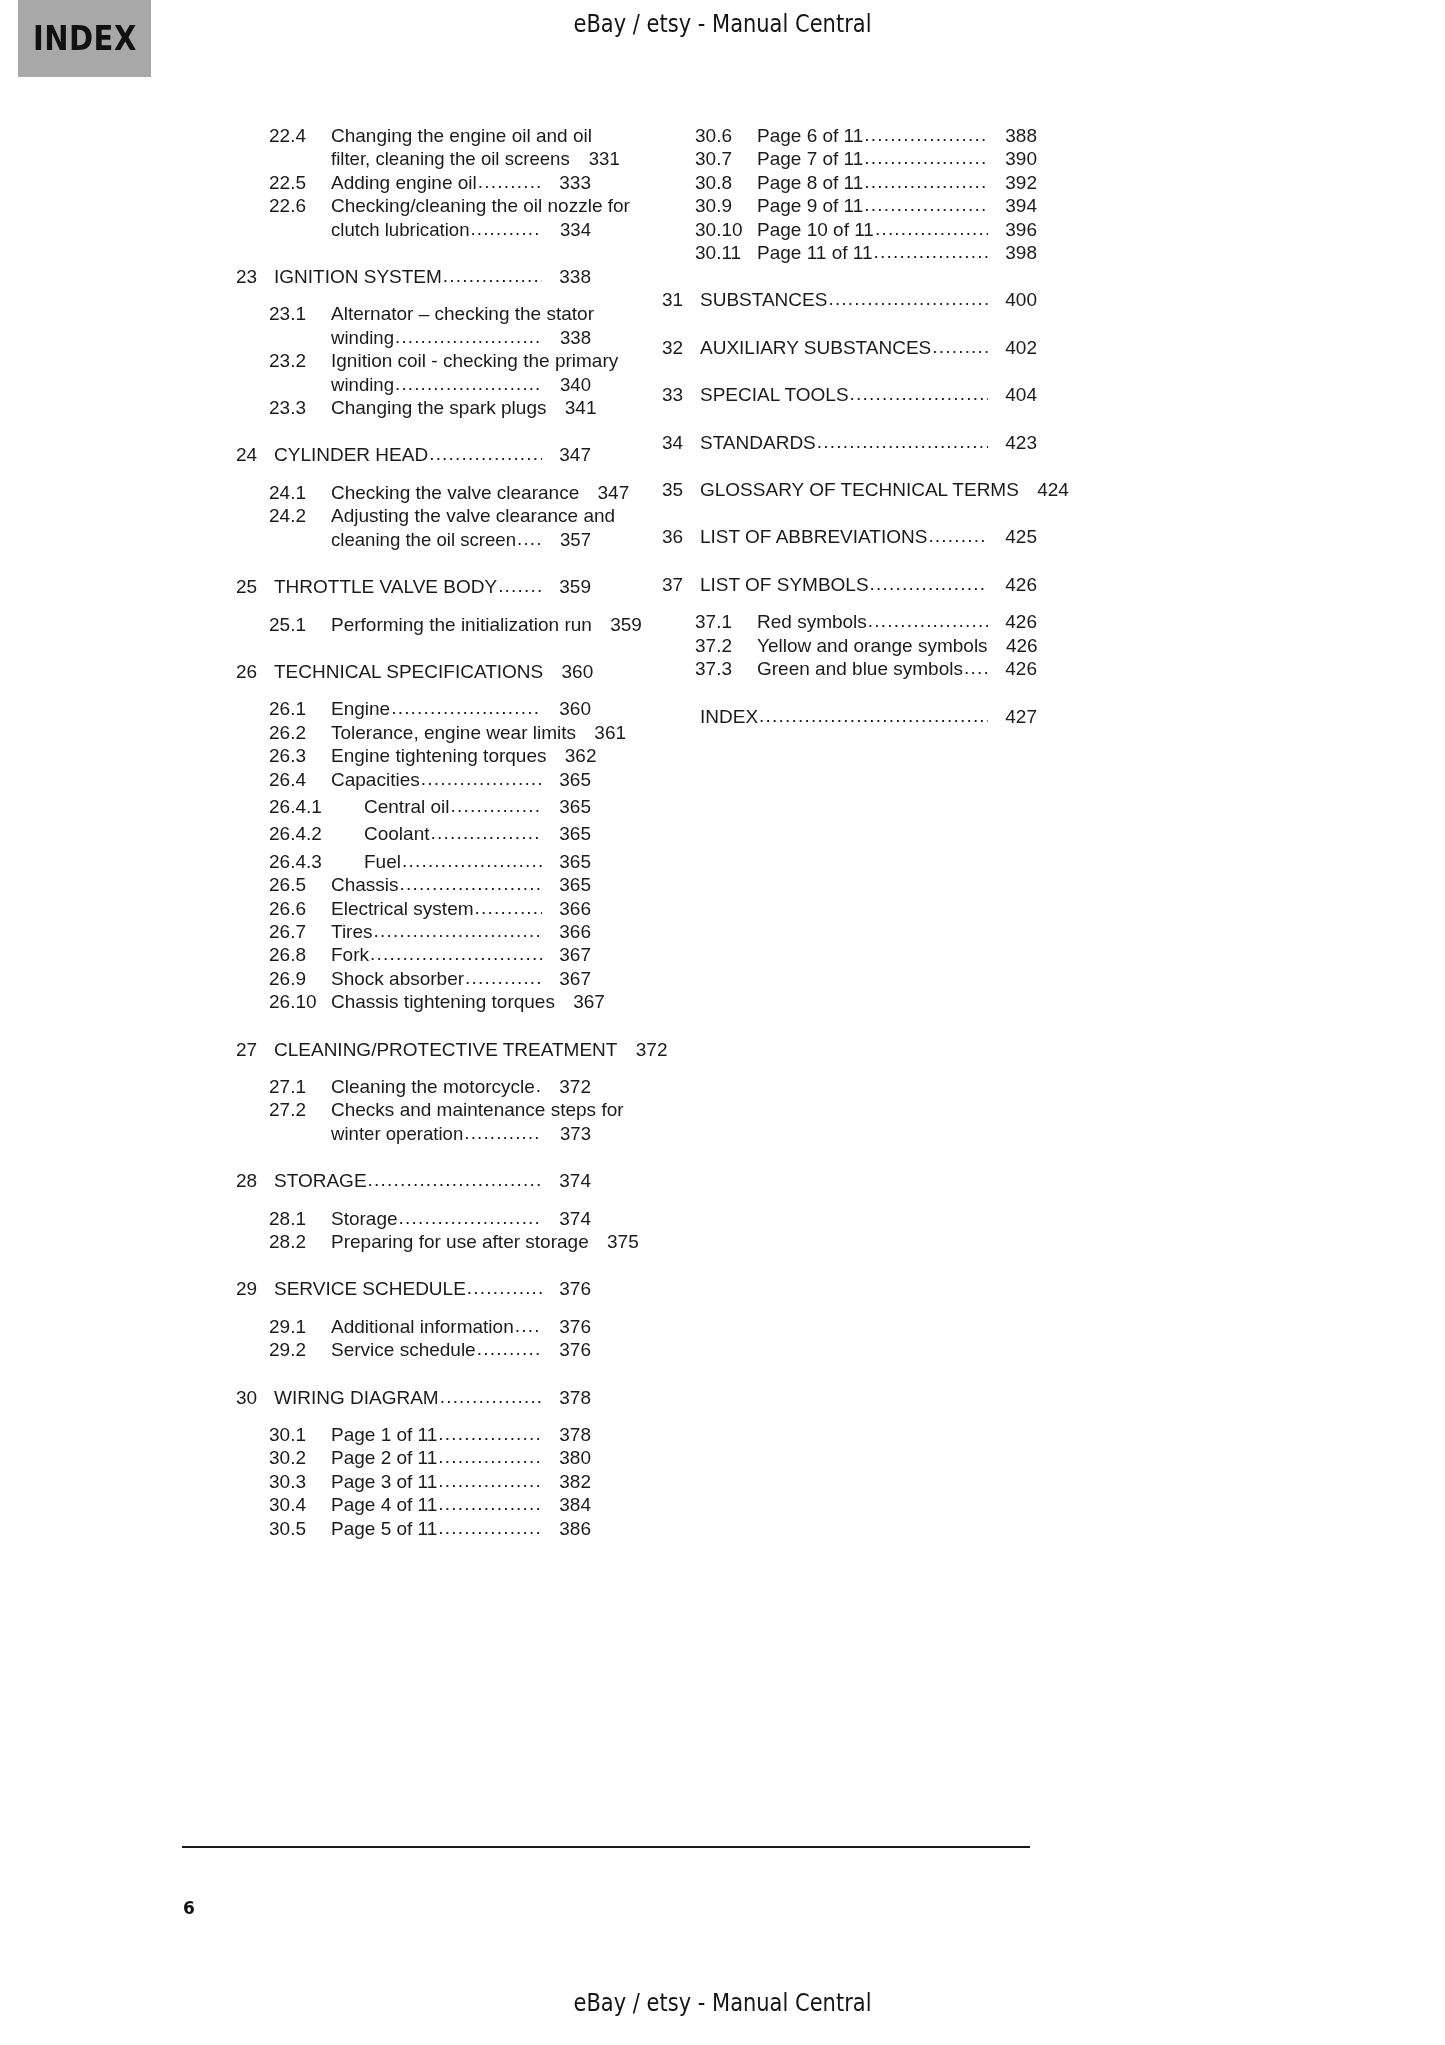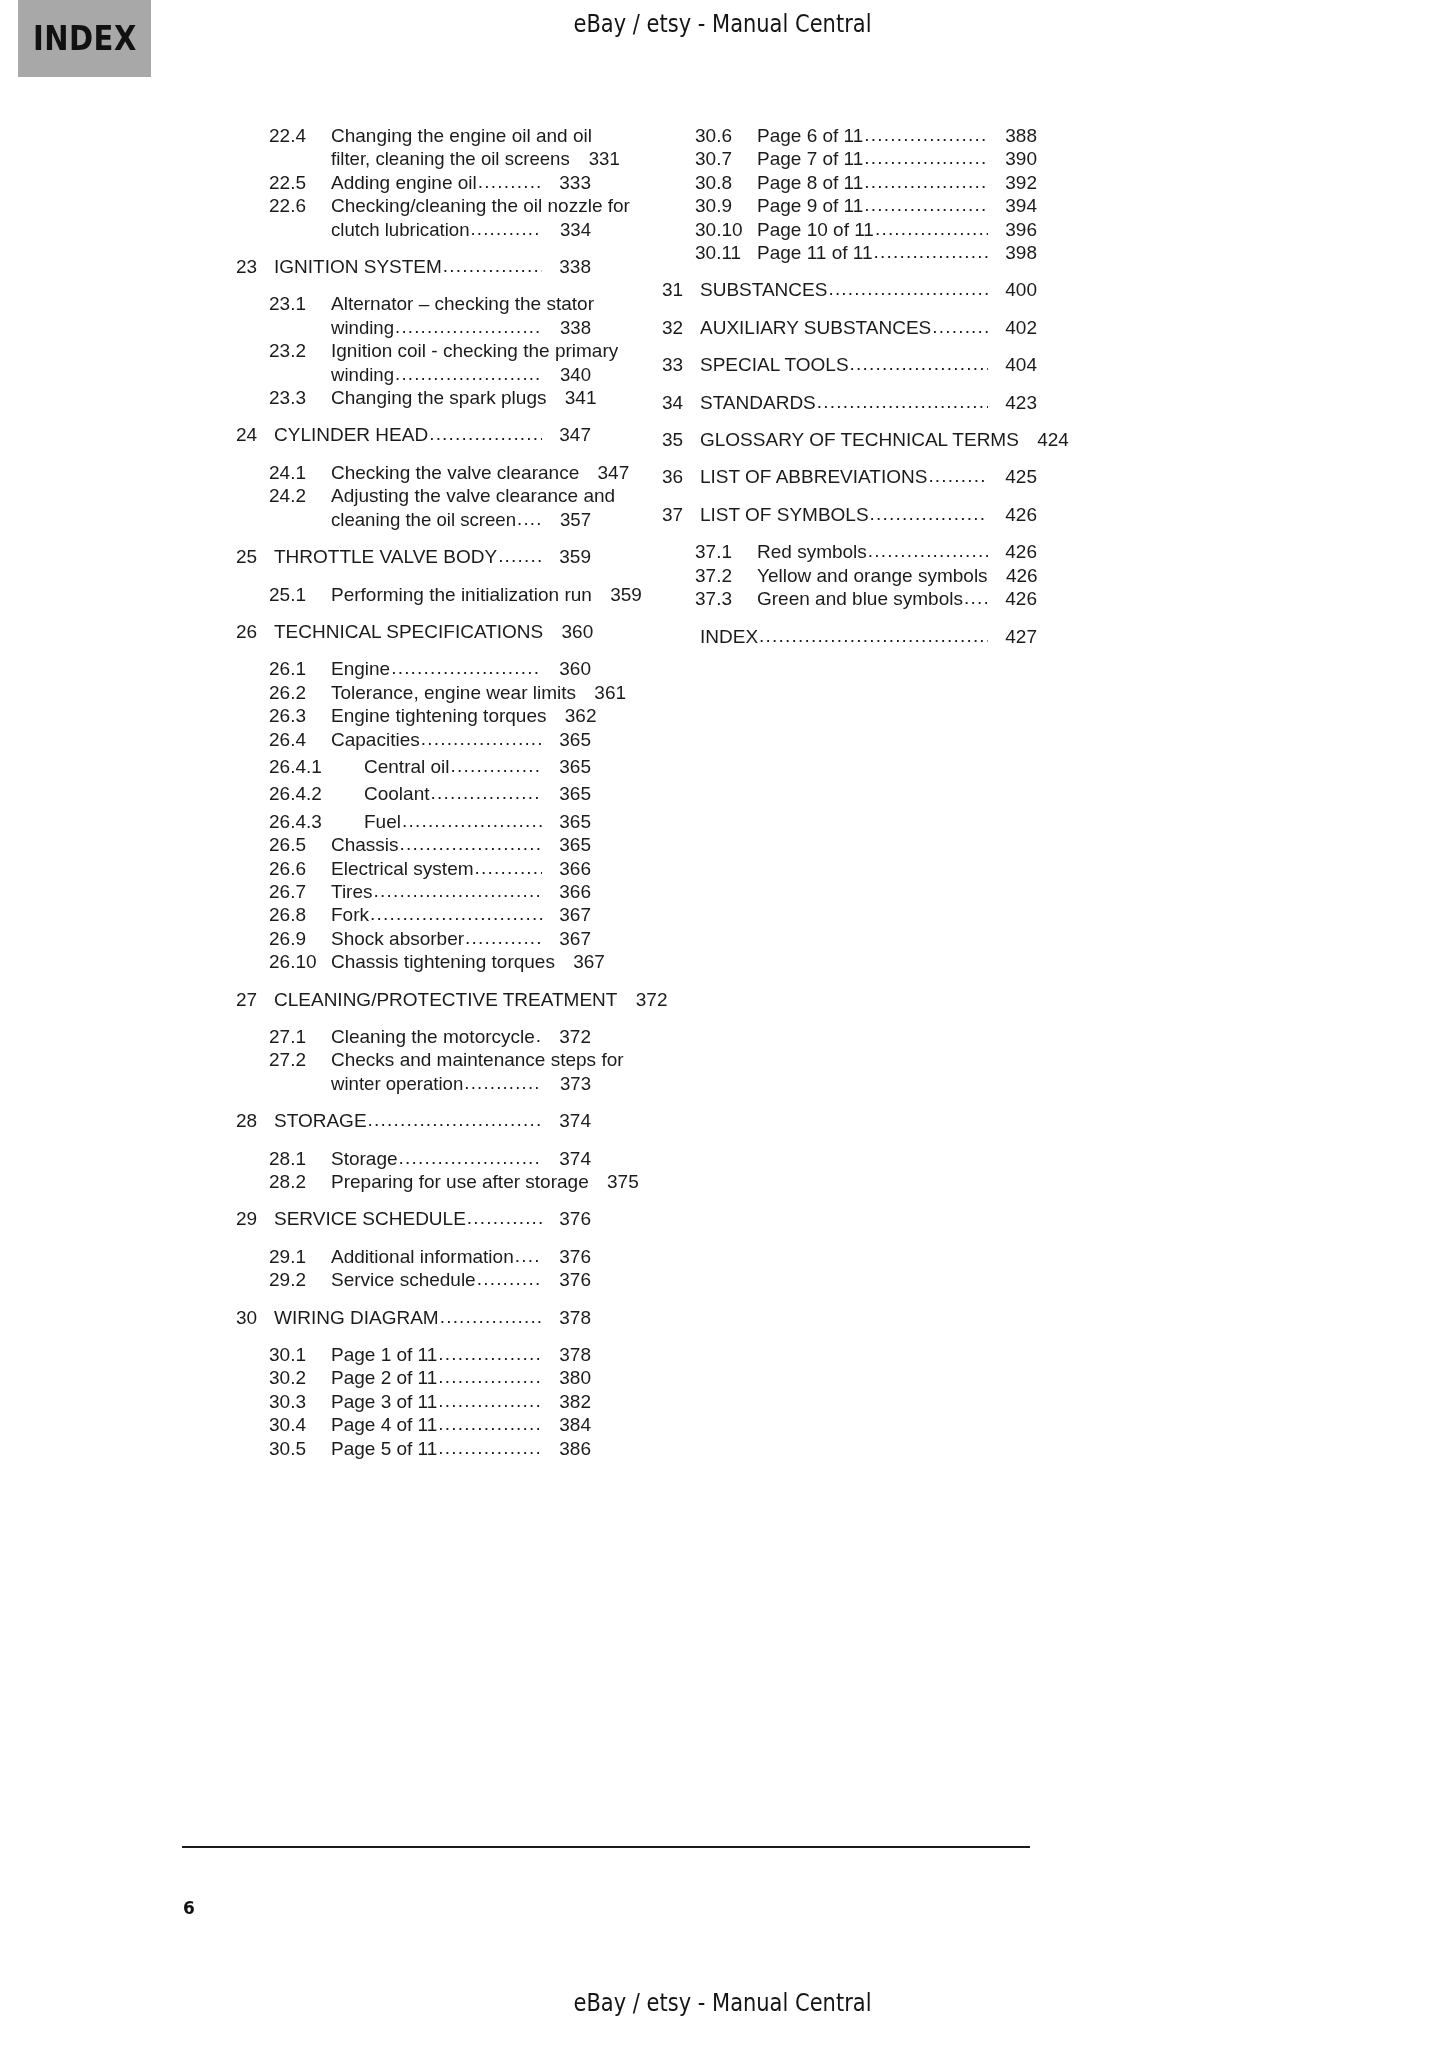--- a/index.html
+++ b/index.html
@@ -66,21 +66,21 @@
 
   
   .toc-row {
     display: flex;
     align-items: baseline;
     font-size: 19px;
     line-height: 23.4px;
     color: #1b1b1b;
     white-space: nowrap;
   }
-  .toc-row.level1 { margin-top: 14px; margin-bottom: 14px; }
+  .toc-row.level1 { margin-top: 24px; margin-bottom: 14px; }
   .toc-row.level2 { margin-top: 0px; }
   .toc-row.level3 { margin-top: 4px; }
 
   .num {
     flex: 0 0 auto;
     text-align: left;
   }
   
   .level1 .num { width: 38px; margin-left: 0px; }
   .level2 .num { width: 62px; margin-left: 33px; }

